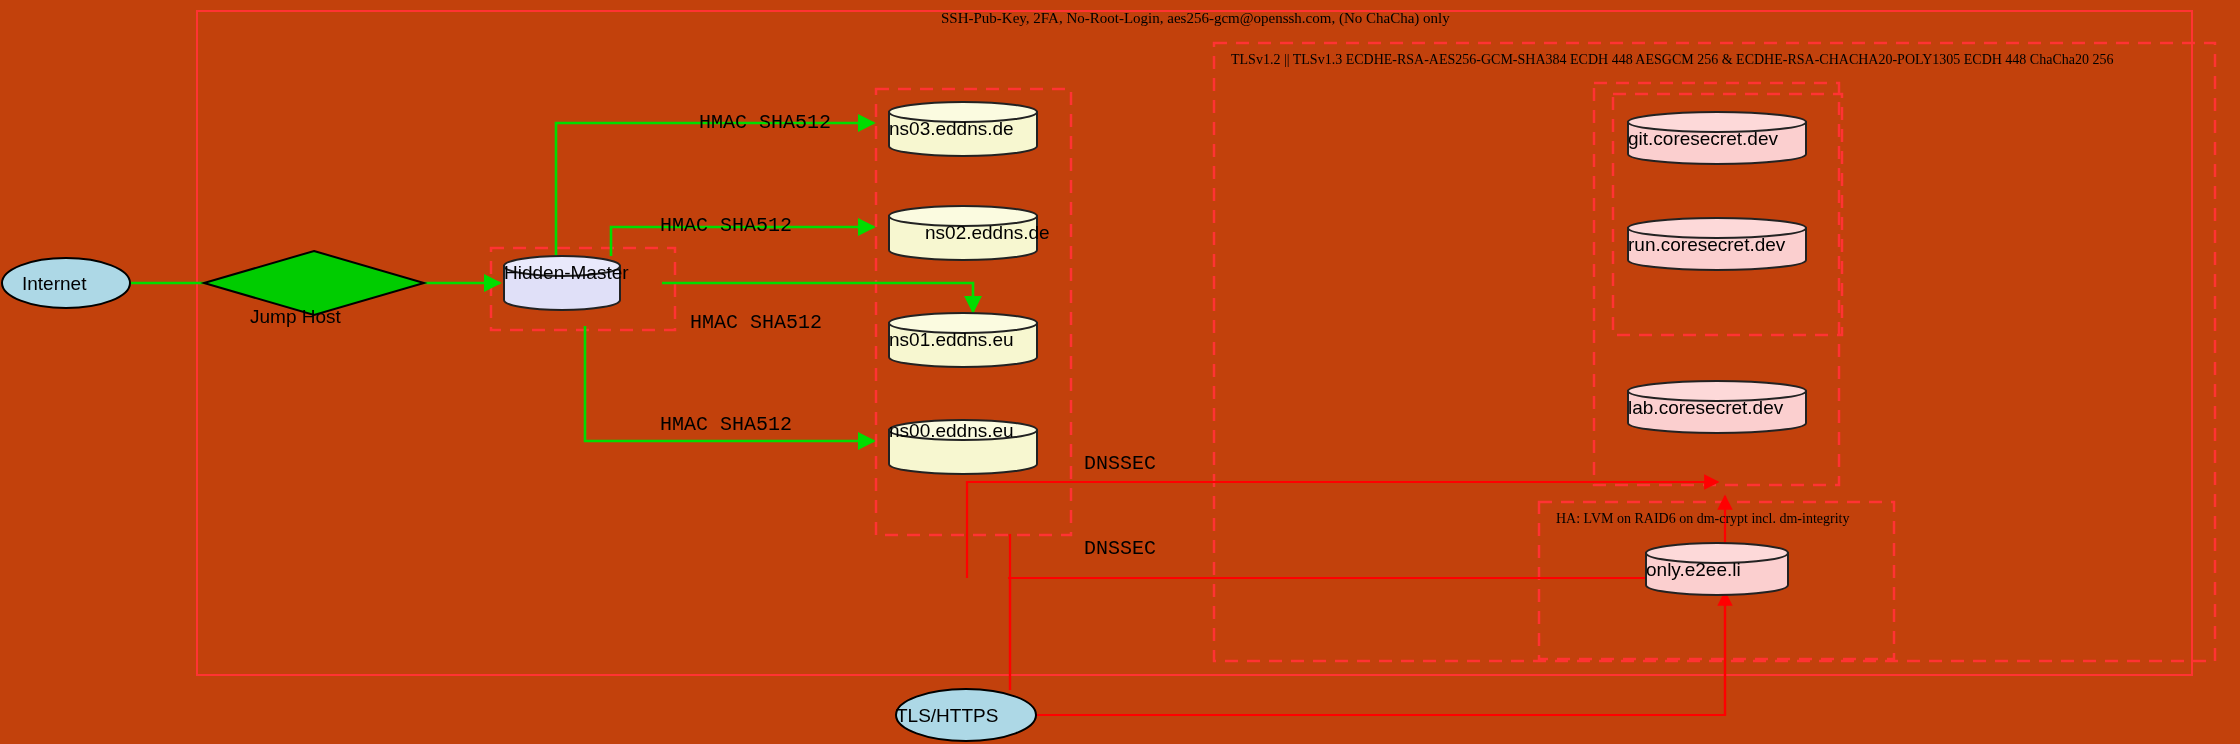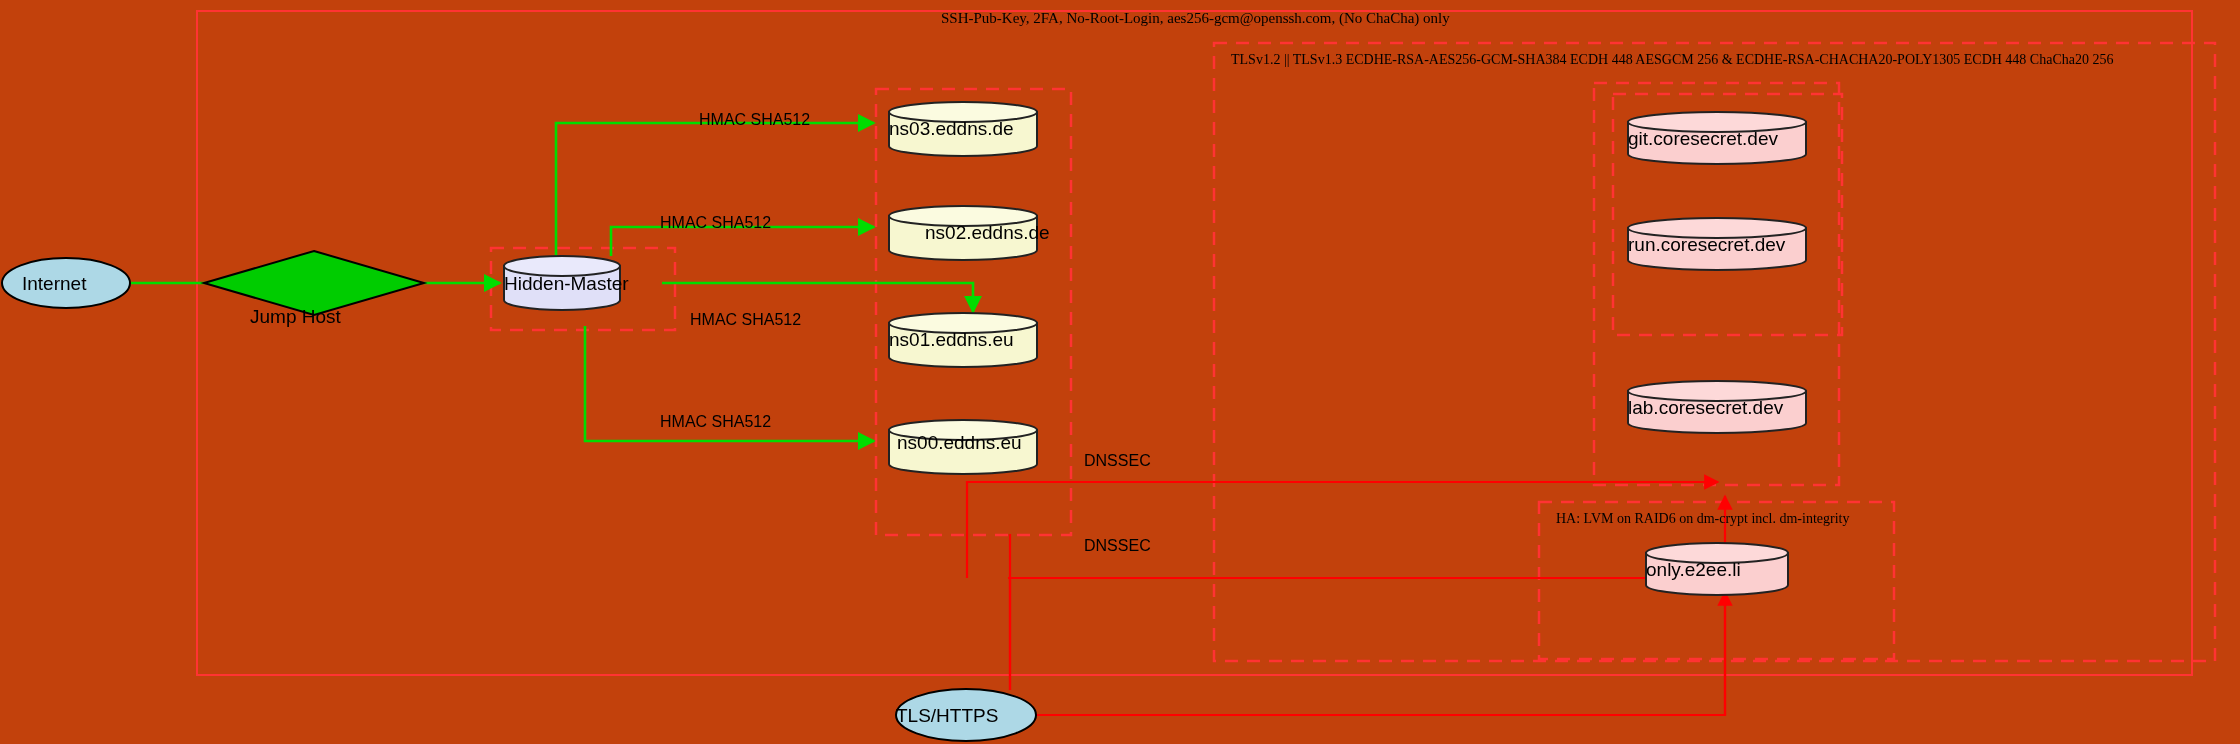--- a/index.html
+++ b/index.html
@@ -26,22 +26,22 @@
     position: absolute;
     font-family: "Liberation Sans", sans-serif;
     font-size: 19px;
     color: #000000;
     white-space: nowrap;
     text-align: left;
     pointer-events: none;
   }
   .edge-label {
     position: absolute;
-    font-family: Liberation Sans, sans-serif;
-    font-size: 16px;
+    font-family: Liberation Mono, monospace;
+    font-size: 20px;
     color: #000000;
     white-space: nowrap;
   }
   .cluster-label {
     position: absolute;
     font-family: "Liberation Serif", serif;
     font-size: 14px;
     color: #000000;
     white-space: nowrap;
   }
@@ -165,29 +165,29 @@
   <div class="cluster-label big" style="left:941px; top:10px;">SSH-Pub-Key, 2FA, No-Root-Login, aes256-gcm@openssh.com, (No ChaCha) only</div>
 
   <div class="cluster-label" style="left:1231px; top:52px;">TLSv1.2 || TLSv1.3 ECDHE-RSA-AES256-GCM-SHA384 ECDH 448 AESGCM 256 &amp; ECDHE-RSA-CHACHA20-POLY1305 ECDH 448 ChaCha20 256</div>
 
   <div class="cluster-label" style="left:1556px; top:511px;">HA: LVM on RAID6 on dm-crypt incl. dm-integrity</div>
 
   <div class="node-label" style="left:2px; top:273px; width:128px;margin-left:20px;">Internet</div>
 
   <div class="node-label" style="left:250px; top:273px; width:128px;margin-top:33px;">Jump Host</div>
 
-  <div class="node-label" style="left:504px; top:273px; width:100px;">Hidden-Master</div>
+  <div class="node-label" style="left:504px; top:262px; width:100px;">Hidden-Master</div>
 
   <div class="node-label" style="left:889px; top:118px; width:148px;">ns03.eddns.de</div>
 
   <div class="node-label" style="left:889px; top:222px; width:148px;padding-left:36px;">ns02.eddns.de</div>
 
   <div class="node-label" style="left:889px; top:329px; width:148px;">ns01.eddns.eu</div>
 
-  <div class="node-label" style="left:889px; top:432px; width:148px;padding-left:8px;">ns00.eddns.eu</div>
+  <div class="node-label" style="left:889px; top:420px; width:148px;">ns00.eddns.eu</div>
 
   <div class="node-label" style="left:1628px; top:128px; width:178px;">git.coresecret.dev</div>
 
   <div class="node-label" style="left:1628px; top:234px; width:178px;">run.coresecret.dev</div>
 
   <div class="node-label" style="left:1628px; top:397px; width:176px;">lab.coresecret.dev</div>
 
   <div class="node-label" style="left:1646px; top:559px; width:142px;">only.e2ee.li</div>
 
   <div class="node-label" style="left:896px; top:705px; width:140px;">TLS/HTTPS</div>

